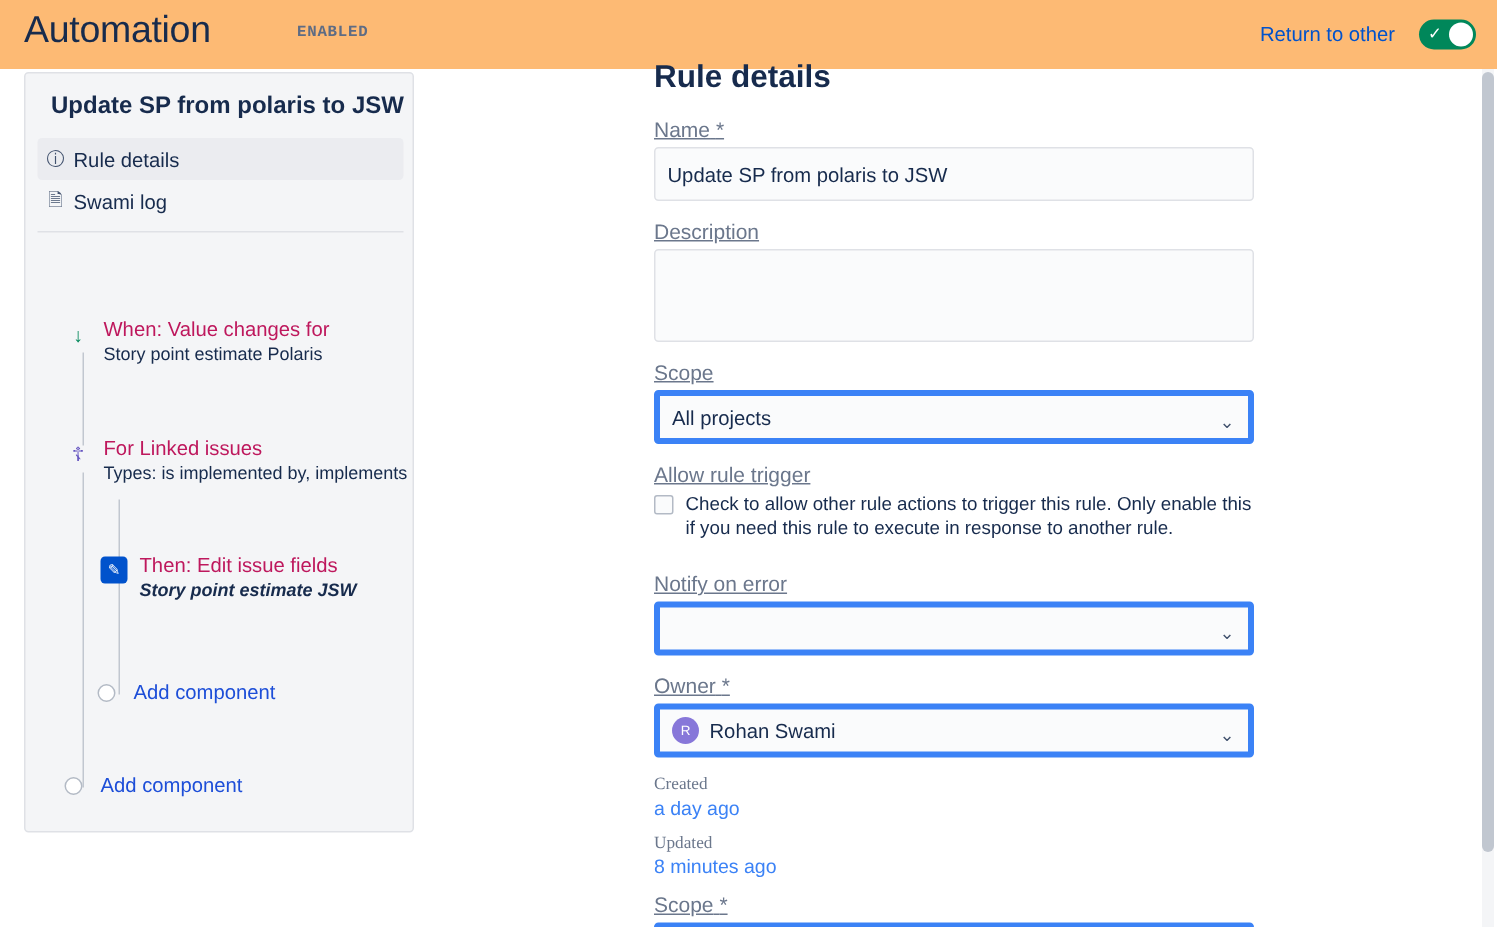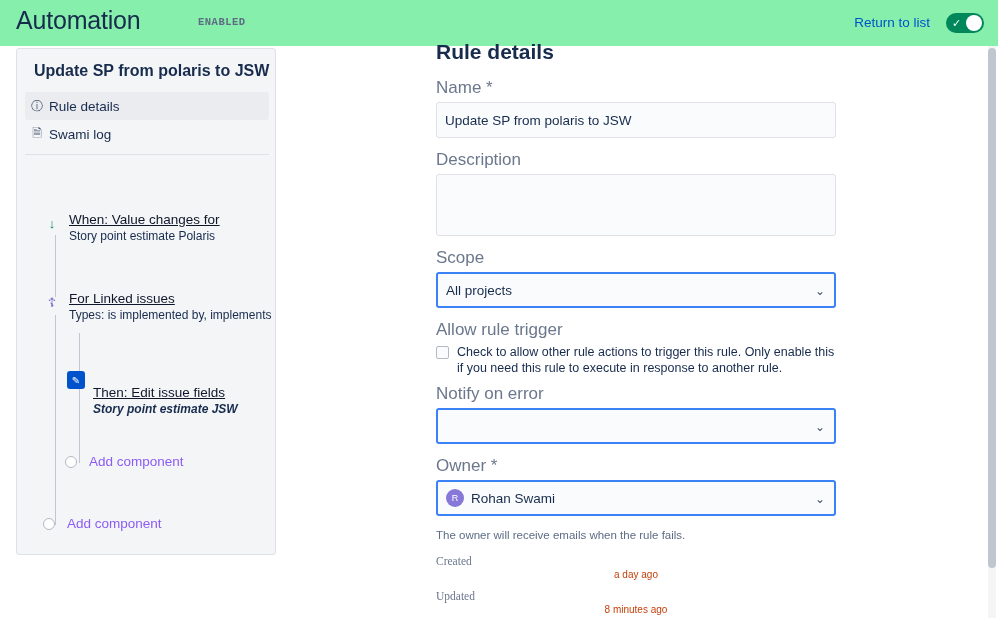--- a/index.html
+++ b/index.html
@@ -9,21 +9,21 @@
     overflow: hidden;
     background: #ffffff;
     font-family: "Liberation Sans", sans-serif;
     color: #172b4d;
   }
   .app { position: relative; width: 998px; height: 618px; }
 
   
   .header {
     position: absolute; top: 0; left: 0; width: 998px; height: 46px;
-    background: #86efac;
+    background: #fdba74;
   }
   .app-title {
     position: absolute; left: 16px; top: 6px;
     font-size: 25px; font-weight: 400; color: #172b4d;
     letter-spacing: -0.2px;
   }
   .enabled-label {
     position: absolute; left: 198px; top: 16px;
     font-size: 10.5px; font-weight: bold; color: #5e6c84;
     letter-spacing: 0.5px;
@@ -84,111 +84,111 @@
     position: absolute; background: #c1c7d0; width: 1px;
   }
 
   .node { position: absolute; cursor: pointer; }
   .node .node-ico {
     position: absolute; left: 0; top: 2px;
     width: 18px; height: 18px;
     display: flex; align-items: center; justify-content: center;
     font-size: 13px;
   }
-  .node .node-title { font-size: 13.5px; color: #0f172a; text-decoration: underline; }
+  .node .node-title { font-size: 13.5px; color: #be185d; }
   .node .node-sub { font-size: 12px; color: #172b4d; margin-top: 2px; }
   .node .node-sub.b { font-weight: bold; font-style: italic; }
 
   .node-when { left: 26px; top: 163px; width: 230px; padding-left: 26px; }
   .node-for  { left: 26px; top: 242px; width: 230px; padding-left: 26px; }
-  .node-then { left: 50px; top: 336px; width: 210px; padding-left: 26px; }
+  .node-then { left: 50px; top: 320px; width: 210px; padding-left: 26px; }
 
   .then-icon-box {
     position: absolute; left: 50px; top: 322px;
     width: 18px; height: 18px; border-radius: 3px;
     background: #0052cc; color: #fff;
     display: flex; align-items: center; justify-content: center;
     font-size: 10px;
   }
 
   .add-component {
     position: absolute; cursor: pointer;
     display: flex; align-items: center;
   }
   .add-component .circ {
     width: 12px; height: 12px; border-radius: 50%;
     border: 1px solid #b3bac5; background: #ffffff;
     margin-right: 12px;
   }
-  .add-component .lbl { font-size: 13.5px; color: #8b5cf6; }
+  .add-component .lbl { font-size: 13.5px; color: #1d4ed8; }
   .add-inner { left: 48px; top: 405px; }
   .add-outer { left: 26px; top: 467px; }
 
   
   .right-panel {
     position: absolute; left: 436px; top: 40px; width: 400px;
   }
   .panel-title {
     font-size: 21px; font-weight: bold; color: #172b4d; margin: 0 0 14px 0;
   }
   .field-label {
-    font-size: 17px; color: #6b778c; margin-bottom: 4px;
+    font-size: 14px; color: #6b778c; margin-bottom: 4px; text-decoration: underline;
   }
   .field-label .req { color: #6b778c; }
   .input-box {
     width: 400px; height: 36px;
     border: 1px solid #dfe1e6; border-radius: 3px;
     background: #fafbfc;
     display: flex; align-items: center;
     padding: 0 8px;
     font-size: 13.5px; color: #172b4d;
     margin-bottom: 12px;
   }
   .textarea-box {
     width: 400px; height: 62px;
     border: 1px solid #dfe1e6; border-radius: 3px;
     background: #fafbfc;
     margin-bottom: 12px;
   }
   .select-box {
     position: relative;
     width: 400px; height: 36px;
-    border: 2px solid #3b82f6; border-radius: 3px;
+    border: 4px solid #3b82f6; border-radius: 3px;
     background: #fafbfc;
     display: flex; align-items: center;
     padding: 0 26px 0 8px;
     font-size: 13.5px; color: #172b4d;
     margin-bottom: 12px;
     cursor: pointer;
   }
   .select-box .chev {
     position: absolute; right: 9px; top: 10px;
     color: #42526e; font-size: 12px;
   }
   .checkbox-row {
-    display: flex; align-items: flex-start; margin-bottom: 8px;
+    display: flex; align-items: flex-start; margin-bottom: 21px;
     width: 400px;
     justify-content: space-between;
   }
   .cbox {
     width: 13px; height: 13px; border: 1px solid #b3bac5;
     border-radius: 2px; background: #fafbfc;
     margin-right: 8px; margin-top: 2px; flex: none;
     cursor: pointer;
   }
   .cbox-text { font-size: 12.5px; color: #172b4d; line-height: 16px; }
   .helper {
     font-size: 11.5px; color: #5e6c84; margin-bottom: 12px; width: 400px;
     line-height: 15px;
   }
   .meta-label {
     font-size: 11.5px; color: #6b778c; margin-bottom: 2px; font-family: Liberation Serif, serif;
   }
   .meta-value {
-    font-size: 10px; color: #c2410c; margin-bottom: 10px; text-align: center;
+    font-size: 13px; color: #3b82f6; margin-bottom: 10px;
   }
   .avatar {
     width: 18px; height: 18px; border-radius: 50%;
     margin-right: 7px; flex: none;
     display: flex; align-items: center; justify-content: center;
     font-size: 9px; color: #ffffff; overflow: hidden;
   }
   .avatar.owner { background: #8777d9; }
   .avatar.actor { background: #0052cc; }
 
@@ -204,21 +204,21 @@
   }
 </style>
 </head>
 <body>
 
 <div class="app">
 
   <div class="header">
     <div class="app-title">Automation</div>
     <div class="enabled-label">ENABLED</div>
-    <div class="return-link">Return to list</div>
+    <div class="return-link">Return to other</div>
     <div class="toggle">
       <span class="chk">✓</span>
       <span class="knob"></span>
     </div>
   </div>
 
   <div class="left-panel">
     <div class="rule-name">Update SP from polaris to JSW</div>
 
     <div class="nav-item nav-rule-details">
@@ -297,21 +297,20 @@
 
     <div class="field-label">
       <span>Owner</span>
       <span class="req">*</span>
     </div>
     <div class="select-box">
       <span class="avatar owner">R</span>
       <span>Rohan Swami</span>
       <span class="chev">⌄</span>
     </div>
-    <div class="helper">The owner will receive emails when the rule fails.</div>
 
     <div class="meta-label">Created</div>
     <div class="meta-value">a day ago</div>
 
     <div class="meta-label">Updated</div>
     <div class="meta-value">8 minutes ago</div>
 
     <div class="field-label">
       <span>Scope</span>
       <span class="req">*</span>

